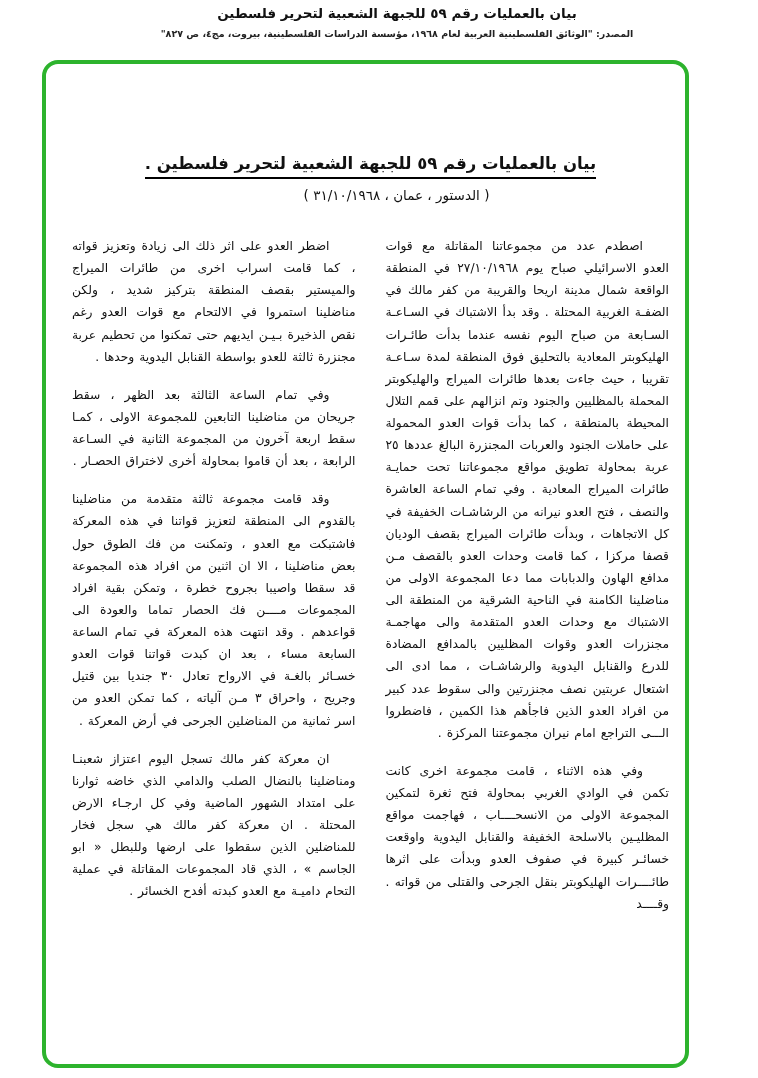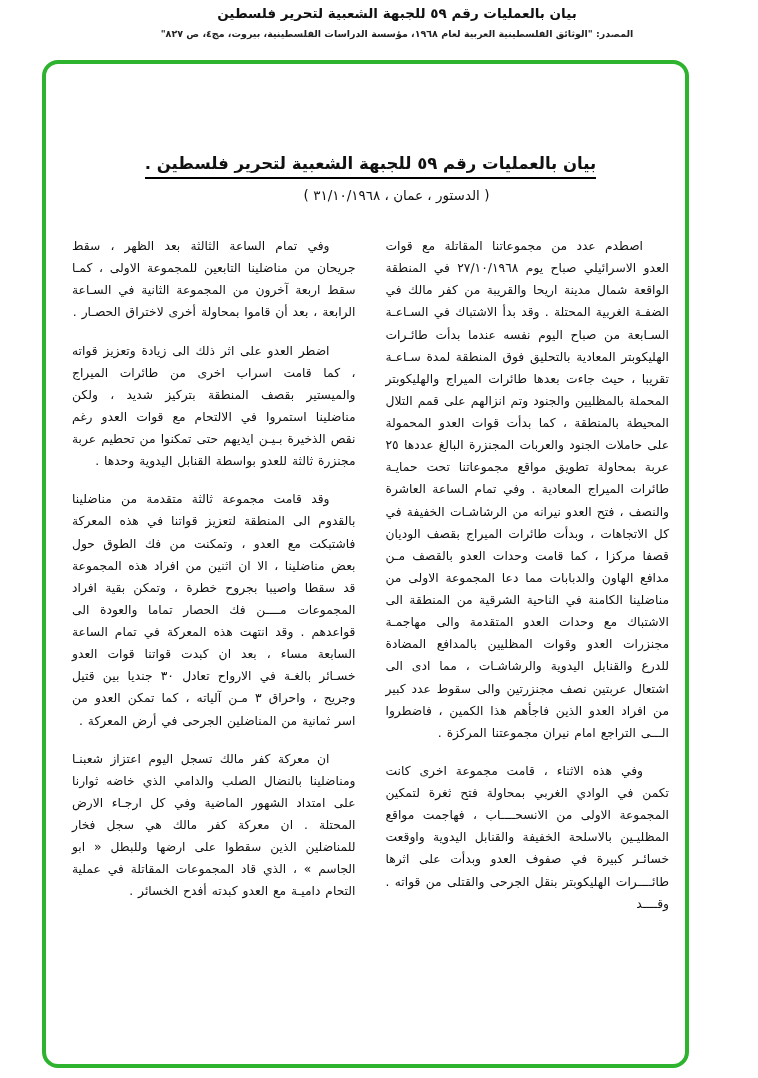--- a/index.html
+++ b/index.html
@@ -112,21 +112,21 @@
     <div class="doc-dateline">( الدستور ، عمان ، ٣١/١٠/١٩٦٨ )</div>
 
     <div class="columns">
 
       <div class="col">
         <p>اصطدم عدد من مجموعاتنا المقاتلة مع قوات العدو الاسرائيلي صباح يوم ٢٧/١٠/١٩٦٨ في المنطقة الواقعة شمال مدينة اريحا والقريبة من كفر مالك في الضفـة الغربية المحتلة . وقد بدأ الاشتباك في السـاعـة السـابعة من صباح اليوم نفسه عندما بدأت طائـرات الهليكوبتر المعادية بالتحليق فوق المنطقة لمدة سـاعـة تقريبا ، حيث جاءت بعدها طائرات الميراج والهليكوبتر المحملة بالمظليين والجنود وتم انزالهم على قمم التلال المحيطة بالمنطقة ، كما بدأت قوات العدو المحمولة على حاملات الجنود والعربات المجنزرة البالغ عددها ٢٥ عربة بمحاولة تطويق مواقع مجموعاتنا تحت حمايـة طائرات الميراج المعادية . وفي تمام الساعة العاشرة والنصف ، فتح العدو نيرانه من الرشاشـات الخفيفة في كل الاتجاهات ، وبدأت طائرات الميراج بقصف الوديان قصفا مركزا ، كما قامت وحدات العدو بالقصف مـن مدافع الهاون والدبابات مما دعا المجموعة الاولى من مناضلينا الكامنة في الناحية الشرقية من المنطقة الى الاشتباك مع وحدات العدو المتقدمة والى مهاجمـة مجنزرات العدو وقوات المظليين بالمدافع المضادة للدرع والقنابل اليدوية والرشاشـات ، مما ادى الى اشتعال عربتين نصف مجنزرتين والى سقوط عدد كبير من افراد العدو الذين فاجأهم هذا الكمين ، فاضطروا الـــى التراجع امام نيران مجموعتنا المركزة .</p>
         <p>وفي هذه الاثناء ، قامت مجموعة اخرى كانت تكمن في الوادي الغربي بمحاولة فتح ثغرة لتمكين المجموعة الاولى من الانسحــــاب ، فهاجمت مواقع المظليـين بالاسلحة الخفيفة والقنابل اليدوية واوقعت خسائـر كبيرة في صفوف العدو وبدأت على اثرها طائــــرات الهليكوبتر بنقل الجرحى والقتلى من قواته . وقــــد</p>
       </div>
 
       <div class="col">
+        <p>اضطر العدو على اثر ذلك الى زيادة وتعزيز قواته ، كما قامت اسراب اخرى من طائرات الميراج والميستير بقصف المنطقة بتركيز شديد ، ولكن مناضلينا استمروا في الالتحام مع قوات العدو رغم نقص الذخيرة بـيـن ايديهم حتى تمكنوا من تحطيم عربة مجنزرة ثالثة للعدو بواسطة القنابل اليدوية وحدها .</p>
         <p>وفي تمام الساعة الثالثة بعد الظهر ، سقط جريحان من مناضلينا التابعين للمجموعة الاولى ، كمـا سقط اربعة آخرون من المجموعة الثانية في السـاعة الرابعة ، بعد أن قاموا بمحاولة أخرى لاختراق الحصـار .</p>
-        <p>اضطر العدو على اثر ذلك الى زيادة وتعزيز قواته ، كما قامت اسراب اخرى من طائرات الميراج والميستير بقصف المنطقة بتركيز شديد ، ولكن مناضلينا استمروا في الالتحام مع قوات العدو رغم نقص الذخيرة بـيـن ايديهم حتى تمكنوا من تحطيم عربة مجنزرة ثالثة للعدو بواسطة القنابل اليدوية وحدها .</p>
         <p>وقد قامت مجموعة ثالثة متقدمة من مناضلينا بالقدوم الى المنطقة لتعزيز قواتنا في هذه المعركة فاشتبكت مع العدو ، وتمكنت من فك الطوق حول بعض مناضلينا ، الا ان اثنين من افراد هذه المجموعة قد سقطا واصيبا بجروح خطرة ، وتمكن بقية افراد المجموعات مــــن فك الحصار تماما والعودة الى قواعدهم . وقد انتهت هذه المعركة في تمام الساعة السابعة مساء ، بعد ان كبدت قواتنا قوات العدو خسـائر بالغـة في الارواح تعادل ٣٠ جنديا بين قتيل وجريح ، واحراق ٣ مـن آلياته ، كما تمكن العدو من اسر ثمانية من المناضلين الجرحى في أرض المعركة .</p>
         <p>ان معركة كفر مالك تسجل اليوم اعتزاز شعبنـا ومناضلينا بالنضال الصلب والدامي الذي خاضه ثوارنا على امتداد الشهور الماضية وفي كل ارجـاء الارض المحتلة . ان معركة كفر مالك هي سجل فخار للمناضلين الذين سقطوا على ارضها وللبطل « ابو الجاسم » ، الذي قاد المجموعات المقاتلة في عملية التحام داميـة مع العدو كبدته أفدح الخسائر .</p>
       </div>
 
     </div>
   </div>
 </div>
 
 </body></html>

